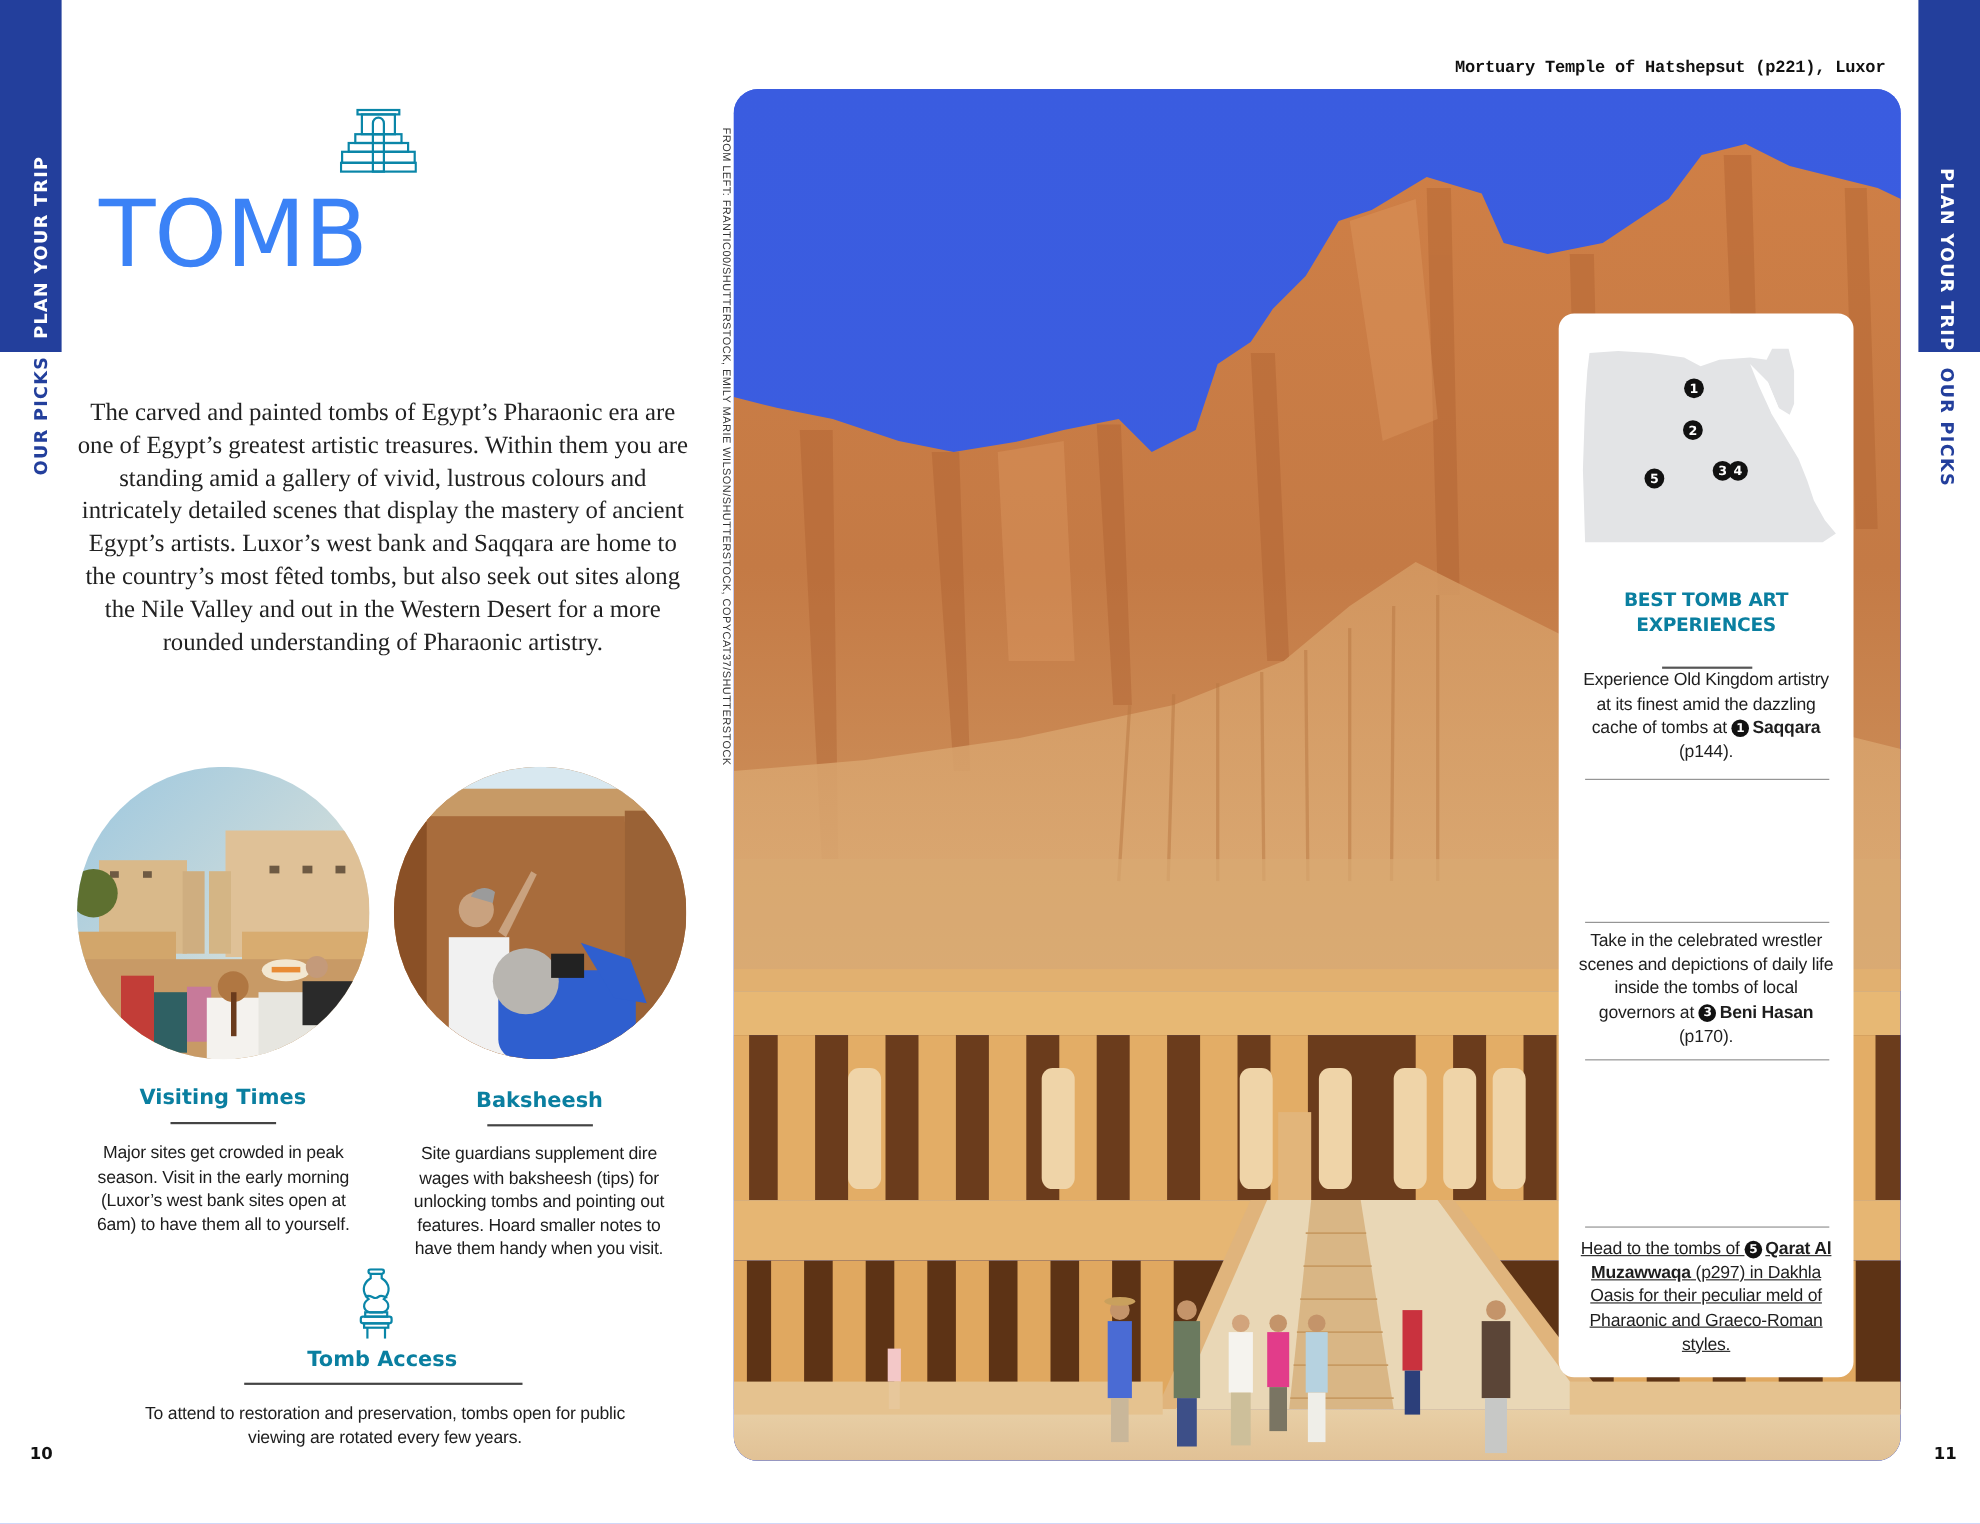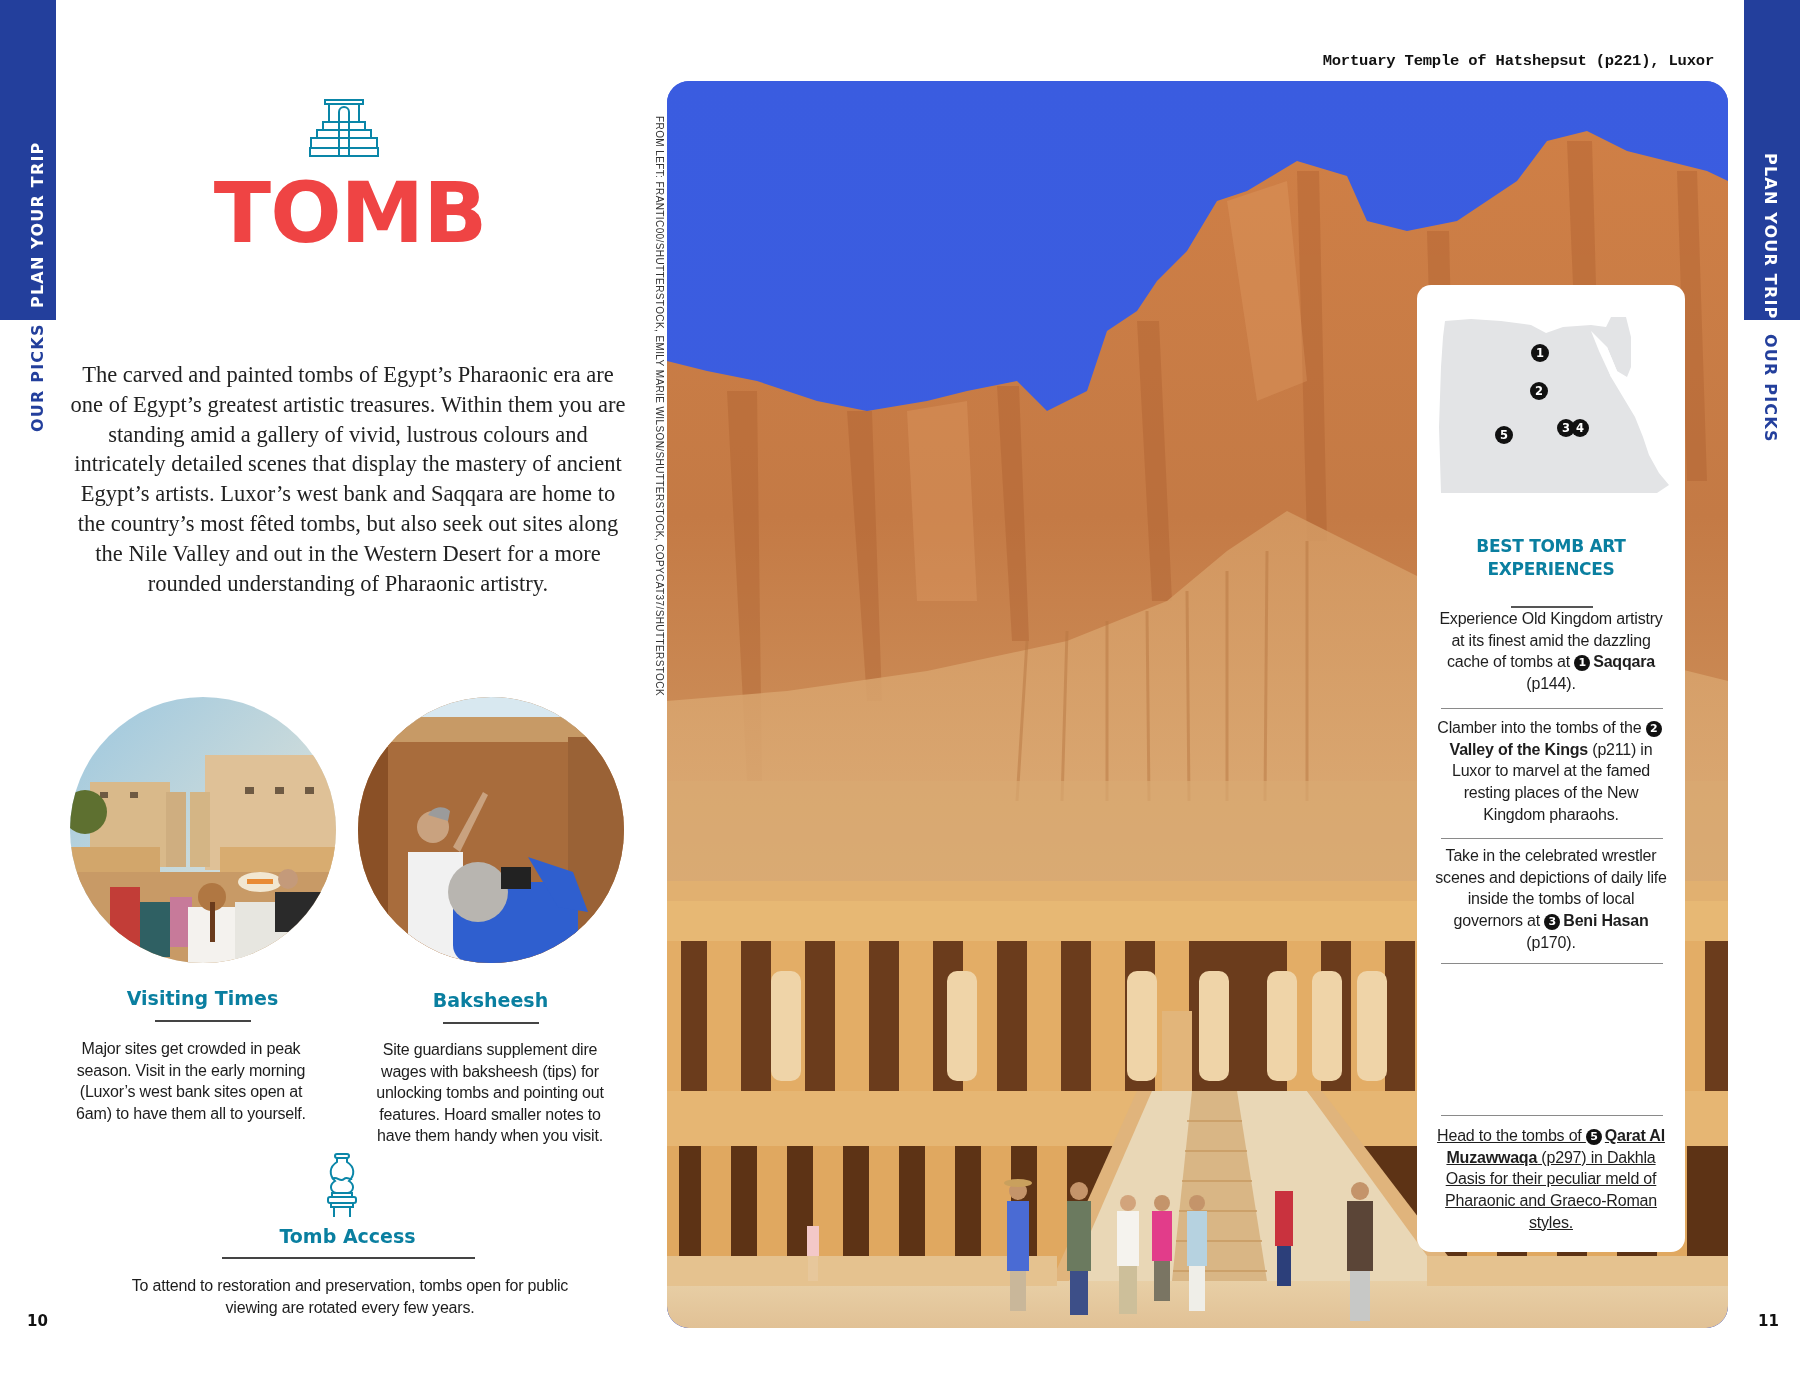--- a/index.html
+++ b/index.html
@@ -13,21 +13,21 @@
     .tab-block.left { left: 0; }
     .tab-block.right { right: 0; }
     .vtext { position: absolute; white-space: nowrap; font-family: "DejaVu Sans", sans-serif; font-weight: bold; font-size: 16px; letter-spacing: 1.2px; }
     .vtext.ccw { transform: rotate(-90deg); transform-origin: left top; }
     .vtext.cw { transform: rotate(90deg); transform-origin: left top; }
     .tab-label-white { color: #ffffff; }
     .tab-label-blue { color: #233f9c; }
 
     
     .temple-icon { left: 309px; top: 98px; width: 70px; height: 60px; }
-    .title { left: 90px; width: 520px; top: 176px; text-align: center; color: #ef4444; font-family: "DejaVu Sans", sans-serif; font-weight: bold; font-size: 84px; line-height: 74px; letter-spacing: -1px; }
+    .title { left: 90px; width: 520px; top: 176px; color: #3b82f6; font-family: "DejaVu Sans", sans-serif; font-weight: normal; font-size: 84px; line-height: 74px; letter-spacing: -1px; }
     .intro { left: 68px; width: 560px; top: 360px; text-align: center; font-family: "Liberation Serif", "DejaVu Serif", serif; font-size: 22.5px; line-height: 29.8px; color: #222; }
 
     .circle { position: absolute; width: 266px; height: 266px; border-radius: 50%; overflow: hidden; }
     .sub-head { position: absolute; text-align: center; color: #0a7fa0; font-family: "DejaVu Sans", sans-serif; font-weight: bold; font-size: 19px; }
     .rule { position: absolute; height: 2px; background: #444; }
     .sub-body { position: absolute; text-align: center; font-family: "Liberation Sans", sans-serif; font-size: 16px; line-height: 21.5px; color: #1d1d1d; letter-spacing: -0.2px; }
 
     .page-num { position: absolute; font-family: "DejaVu Sans", sans-serif; font-weight: bold; font-size: 15px; color: #111; }
 
     .credit { position: absolute; left: 665px; top: 116px; transform: rotate(90deg); transform-origin: left top; font-family: "Liberation Sans", sans-serif; font-size: 10px; letter-spacing: 0.4px; color: #333; white-space: nowrap; }
@@ -128,21 +128,21 @@
     <path d="M95 150 L125 95 L130 98 L102 155 Z" fill="#c9a27f"></path>
     <rect x="95" y="185" width="125" height="81" fill="#2f5fcf" rx="18"></rect>
     <path d="M170 160 L215 175 L230 215 L200 210 Z" fill="#2f5fcf"></path>
     <circle cx="120" cy="195" r="30" fill="#b8b5b0"></circle>
     <rect x="143" y="170" width="30" height="22" fill="#222"></rect>
   </svg>
 </div>
 
 <div class="sub-head" style="left:90px; width:225px; top:987px;">Visiting Times</div>
 <div class="rule" style="left:155px; width:96px; top:1020px;"></div>
-<p class="sub-body" style="left:68px; width:246px; top:1038px;">Major sites get crowded in peak season. Visit in the early morning (Luxor’s west bank sites open at 6am) to have them all to yourself.</p>
+<p class="sub-body" style="left:80px; width:246px; top:1038px;">Major sites get crowded in peak season. Visit in the early morning (Luxor’s west bank sites open at 6am) to have them all to yourself.</p>
 
 <div class="sub-head" style="left:378px; width:225px; top:989px;">Baksheesh</div>
 <div class="rule" style="left:443px; width:96px; top:1022px;"></div>
 <p class="sub-body" style="left:364px; width:252px; top:1039px;">Site guardians supplement dire wages with baksheesh (tips) for unlocking tombs and pointing out features. Hoard smaller notes to have them handy when you visit.</p>
 
 <svg class="abs" style="left:324px; top:1153px;" width="36" height="64" viewBox="0 0 36 64" fill="none" stroke="#0a86a8" stroke-width="2">
   <rect x="11" y="1" width="14" height="4" rx="2"></rect>
   <path d="M13 5 V9 C5 14 5 22 11 28 C5 32 6 38 12 40 H24 C30 38 31 32 25 28 C31 22 31 14 23 9 V5"></path>
   <path d="M8 26 C13 22 16 30 20 26 C23 23 26 27 28 26"></path>
   <rect x="8" y="40" width="20" height="4"></rect>
@@ -326,21 +326,20 @@
 
   <div class="card-title">
     <div>BEST TOMB ART</div>
     <div>EXPERIENCES</div>
   </div>
   <div class="card-rule-short"></div>
 
   <p class="card-item" style="top:323px;"><span>Experience Old Kingdom artistry at its finest amid the dazzling cache of tombs at </span><span class="num-badge">1</span><b>Saqqara</b><span> (p144).</span></p>
   <div class="card-sep" style="top:423px;"></div>
 
-  <p class="card-item" style="top:432px;"><span>Clamber into the tombs of the </span><span class="num-badge">2</span><b>Valley of the Kings</b><span> (p211) in Luxor to marvel at the famed resting places of the New Kingdom pharaohs.</span></p>
   <div class="card-sep" style="top:553px;"></div>
 
   <p class="card-item" style="top:560px;"><span>Take in the celebrated wrestler scenes and depictions of daily life inside the tombs of local governors at </span><span class="num-badge">3</span><b>Beni Hasan</b><span> (p170).</span></p>
   <div class="card-sep" style="top:678px;"></div>
 
   <div class="card-sep" style="top:830px;"></div>
 
   <p class="card-item" style="top:840px;text-decoration:underline;"><span>Head to the tombs of </span><span class="num-badge">5</span><b>Qarat Al Muzawwaqa</b><span> (p297) in Dakhla Oasis for their peculiar meld of Pharaonic and Graeco-Roman styles.</span></p>
 </div>
 

